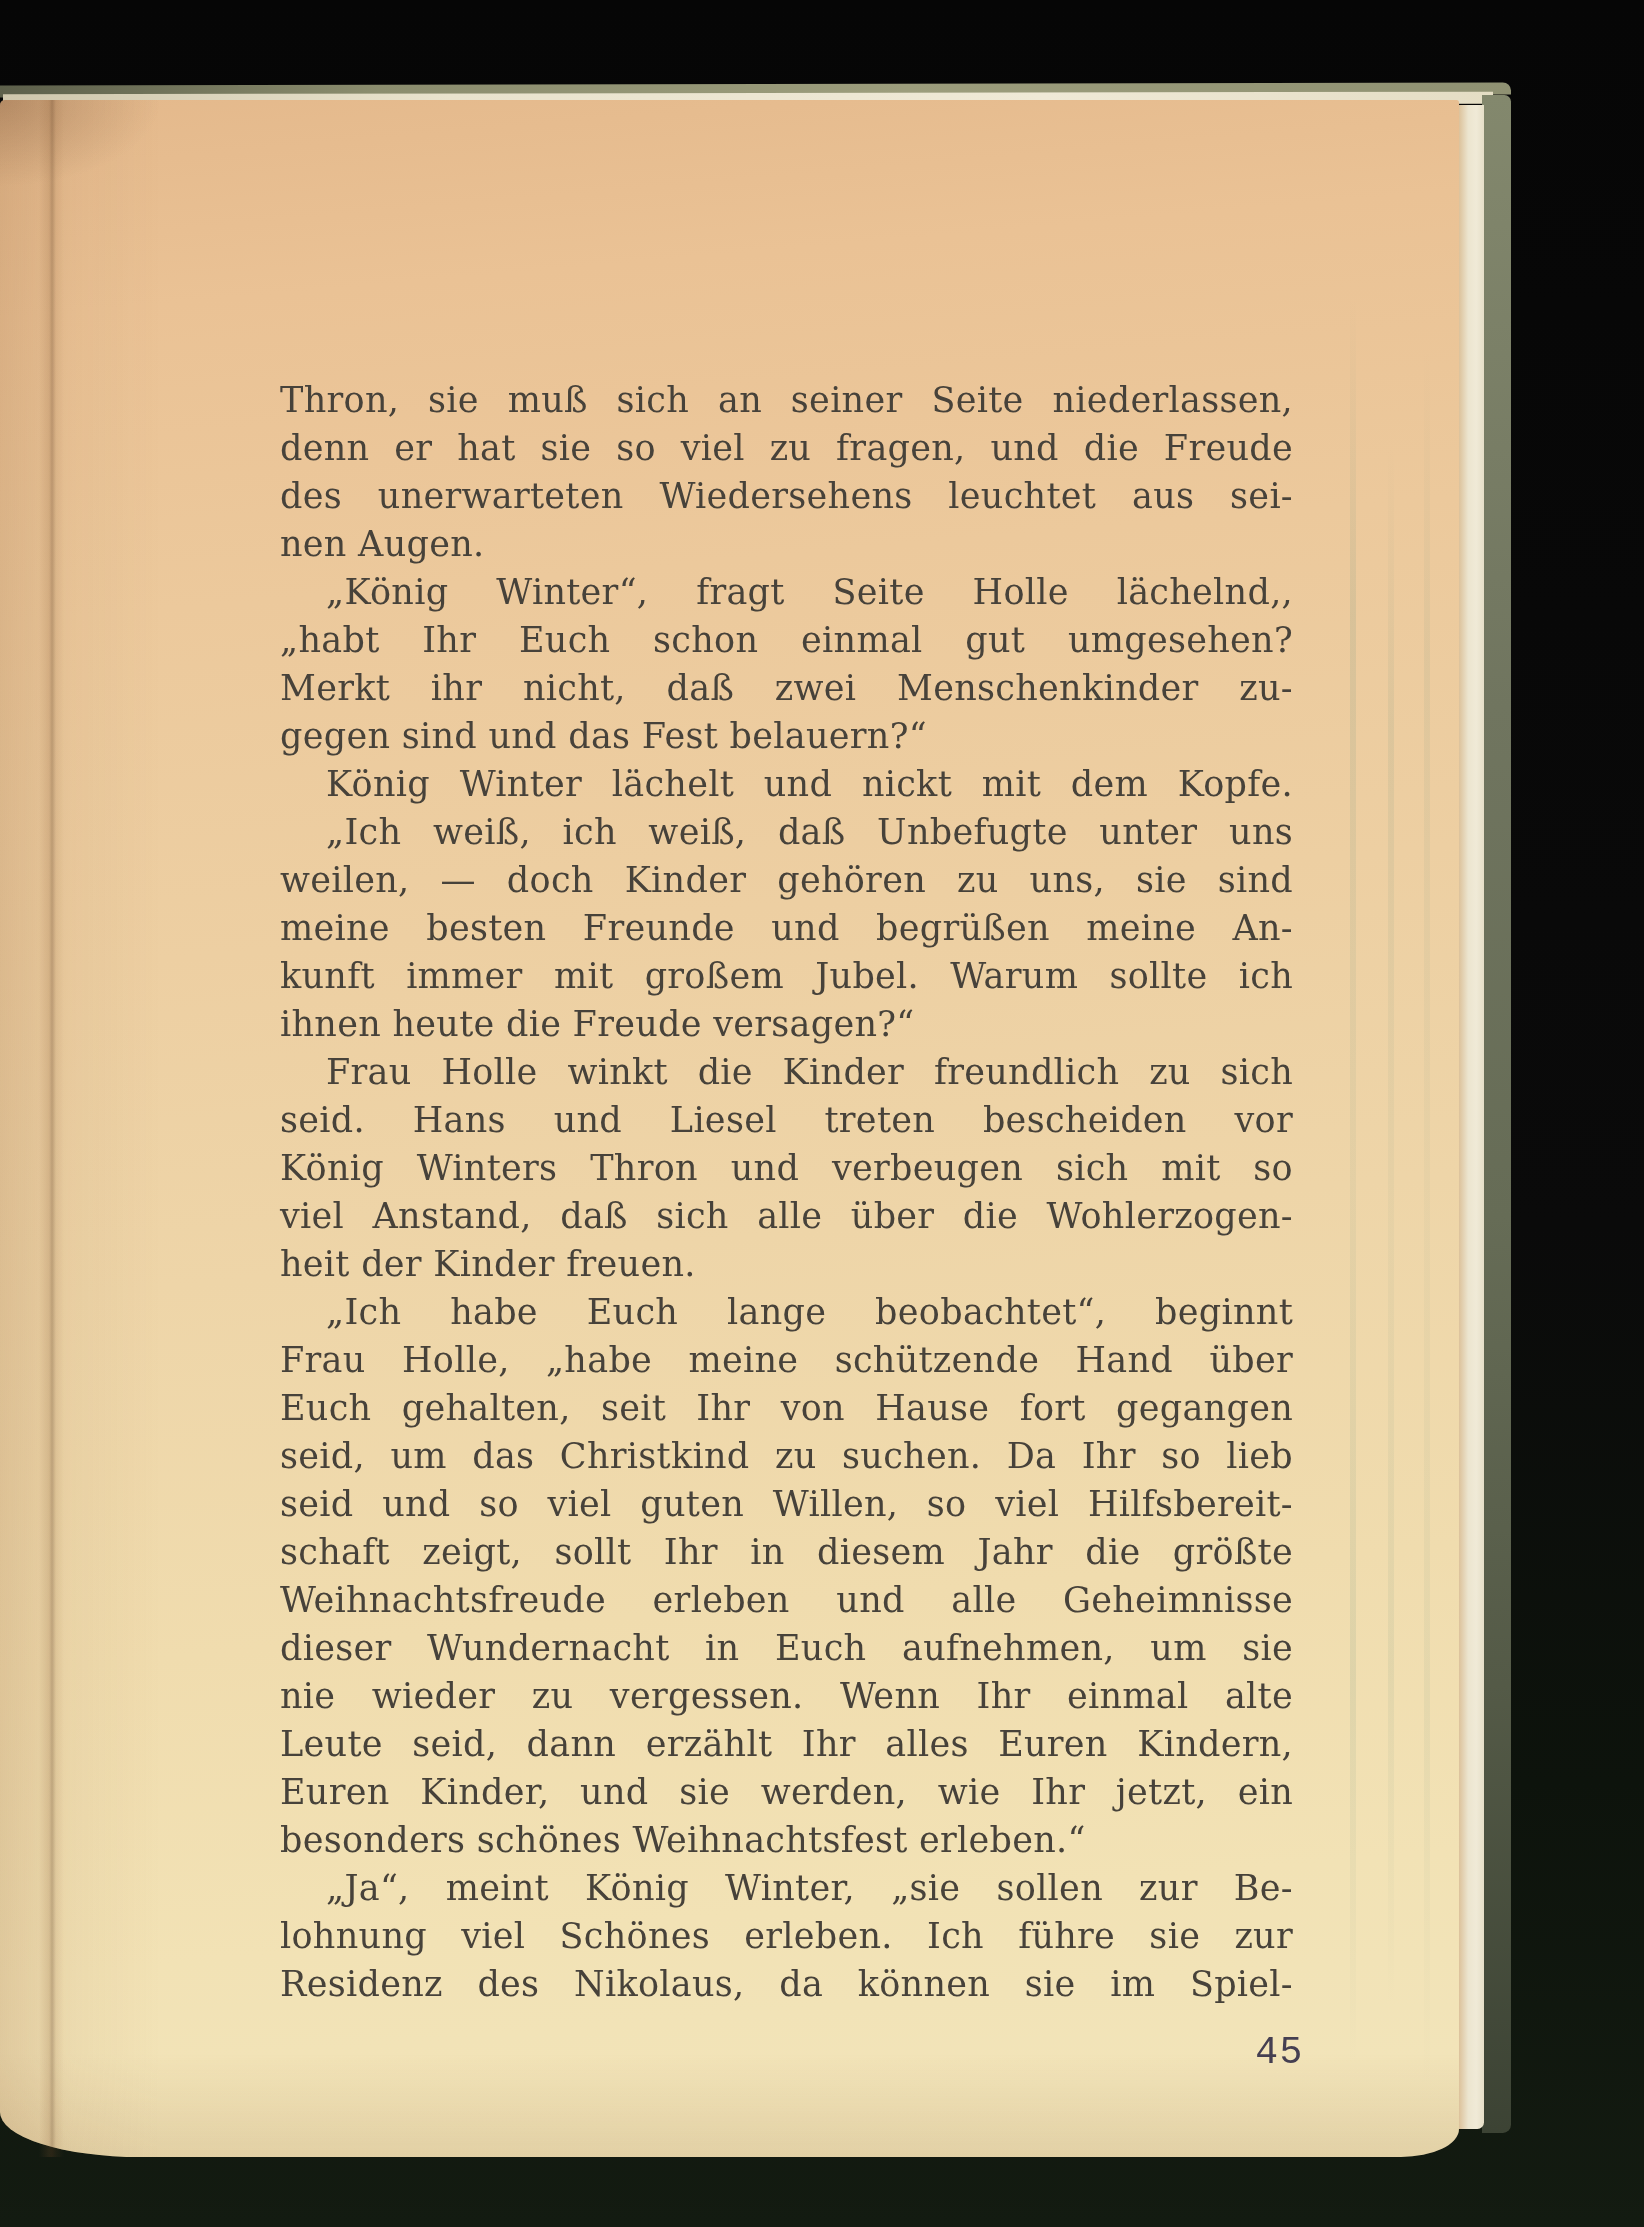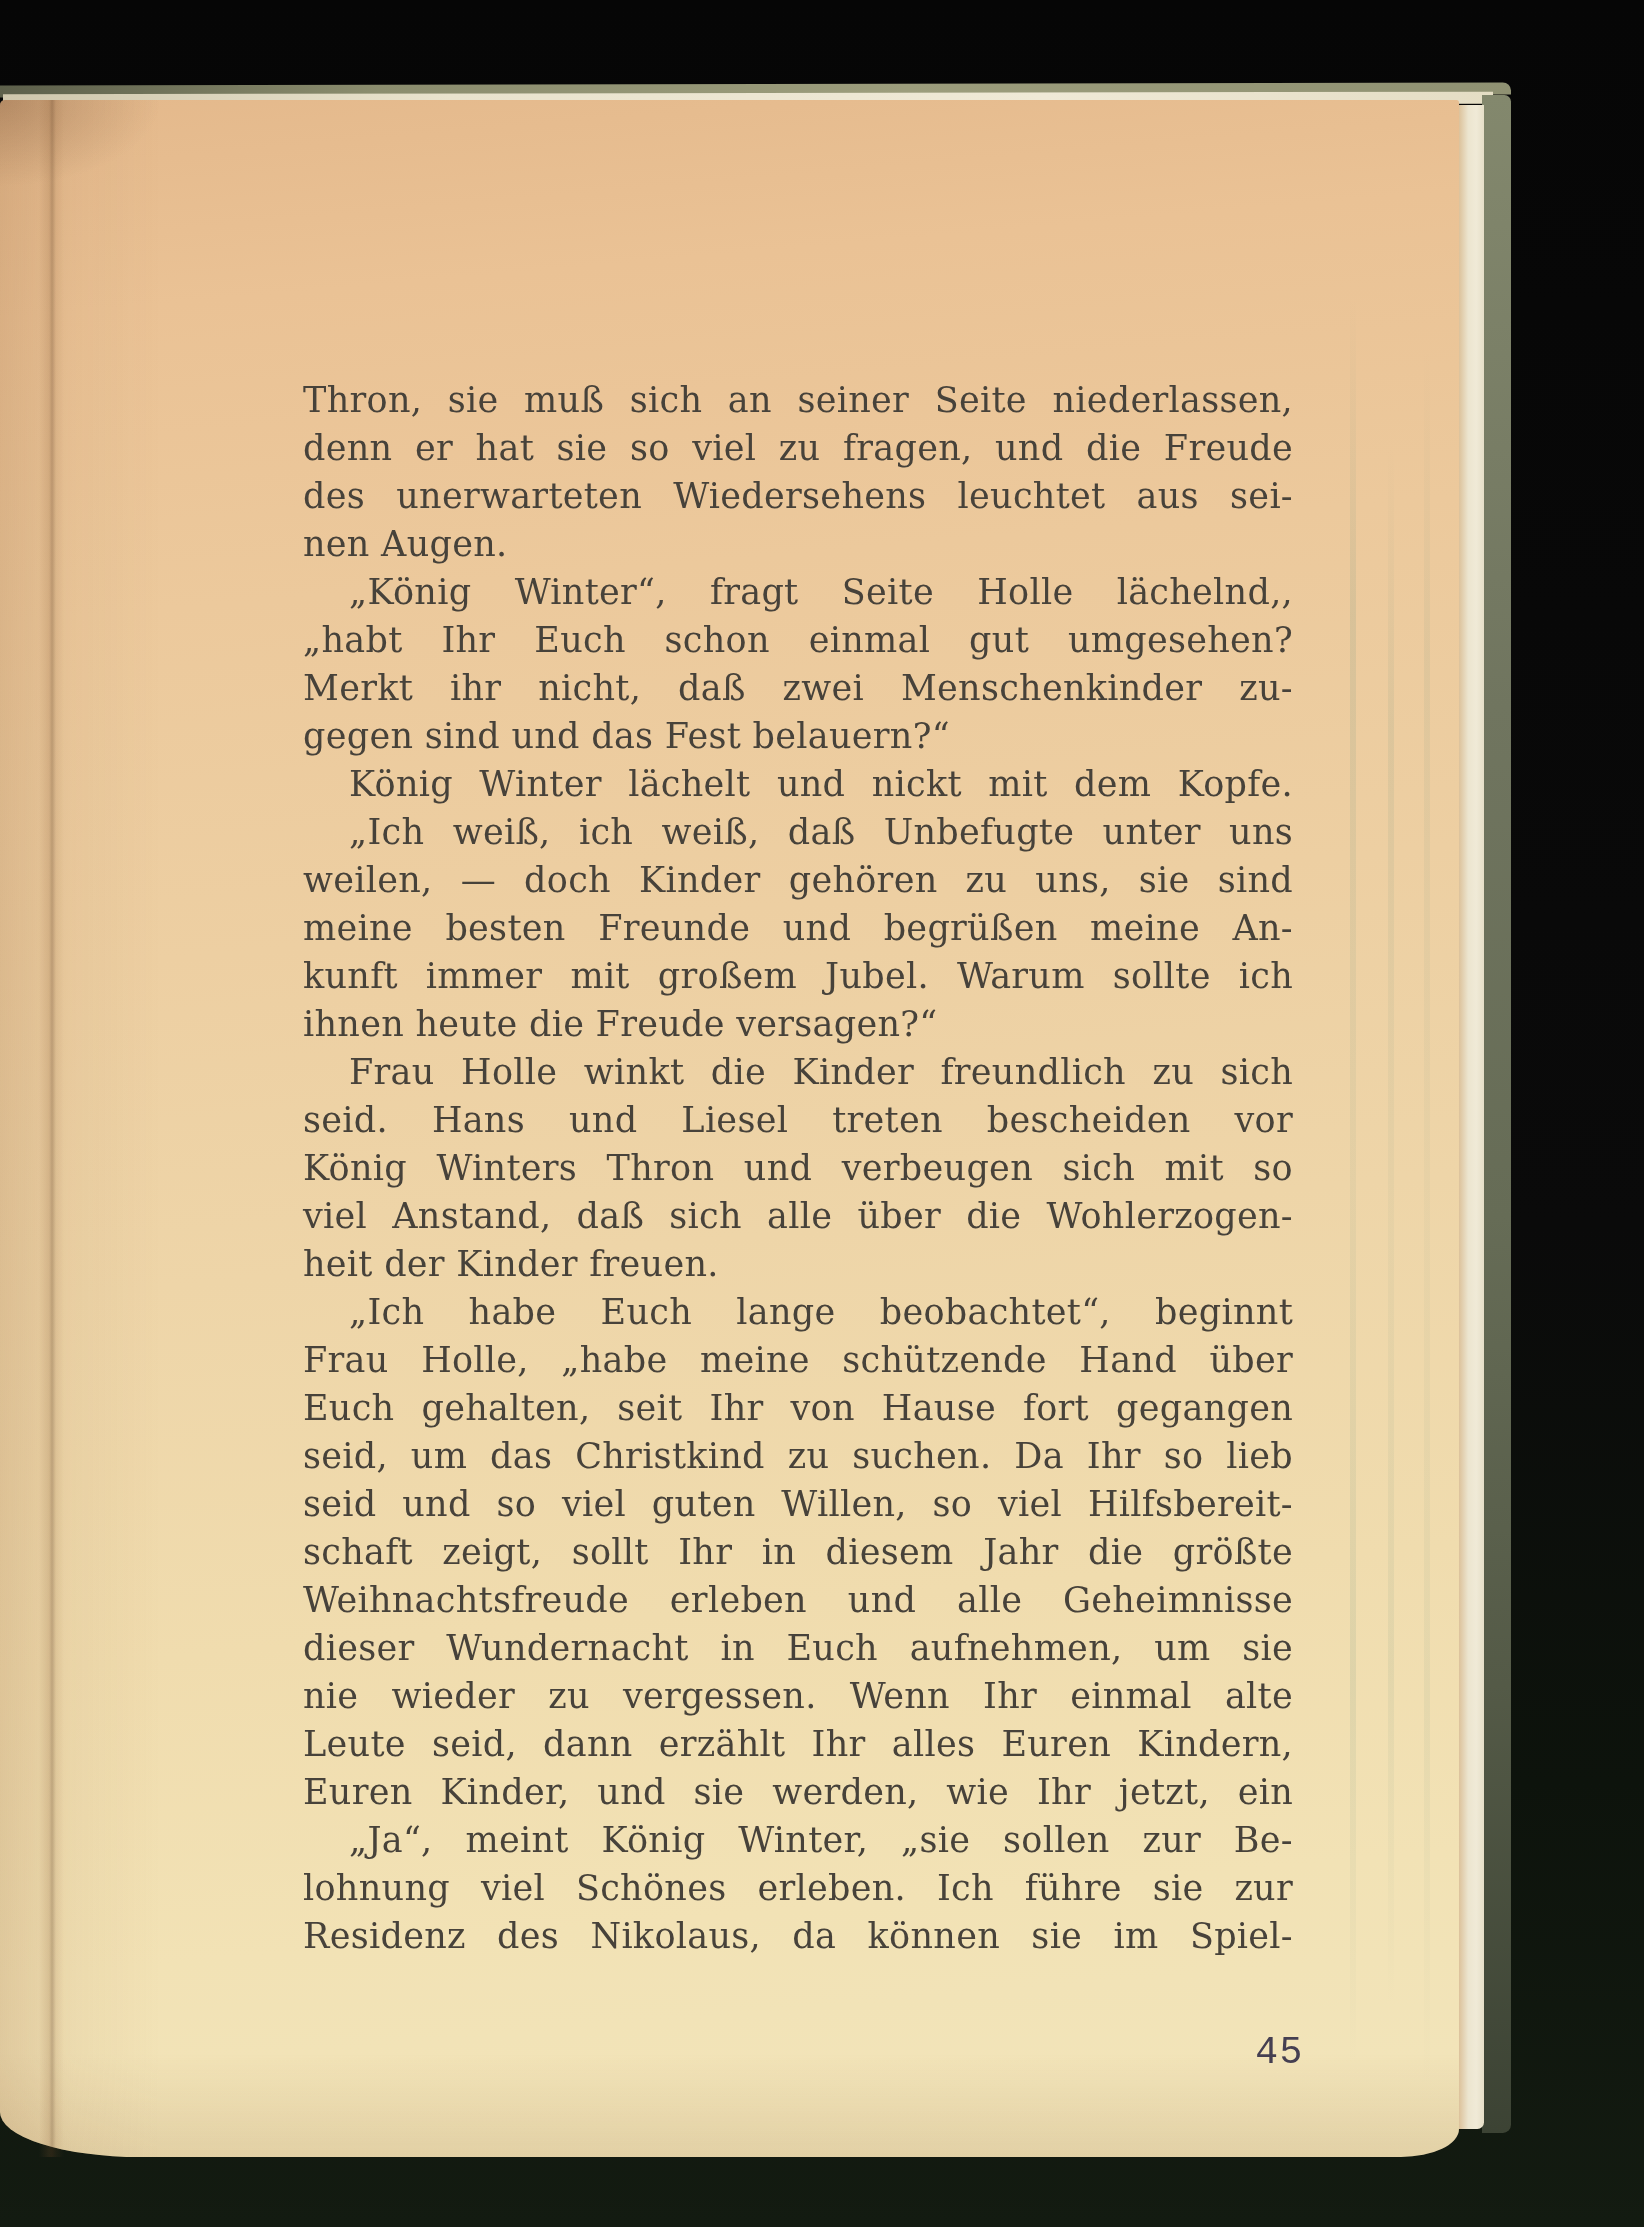--- a/index.html
+++ b/index.html
@@ -80,21 +80,20 @@
   .text-block {
     position: absolute; left: 280px; top: 276px; width: 1013px;
     color: #47423a;
   }
   .text-line {
     font-size: 35px;
     line-height: 48px;
     letter-spacing: 0.3px;
     white-space: normal;
     text-align: justify;
-    margin-left: 23px;
   }
   .text-line.stretch { text-align-last: justify; }
   .text-line.indent  { padding-left: 46px; }
 
   .page-number {
     position: absolute; left: 1168px; top: 1931px; width: 136px;
     font-size: 38px; letter-spacing: 1.6px;
     color: #453f51;
     text-align: right;
     font-family: Liberation Mono, monospace;
@@ -139,20 +138,21 @@
         <div class="text-line stretch">Frau Holle, „habe meine schützende Hand über</div>
         <div class="text-line stretch">Euch gehalten, seit Ihr von Hause fort gegangen</div>
         <div class="text-line stretch">seid, um das Christkind zu suchen. Da Ihr so lieb</div>
         <div class="text-line stretch">seid und so viel guten Willen, so viel Hilfsbereit-</div>
         <div class="text-line stretch">schaft zeigt, sollt Ihr in diesem Jahr die größte</div>
         <div class="text-line stretch">Weihnachtsfreude erleben und alle Geheimnisse</div>
         <div class="text-line stretch">dieser Wundernacht in Euch aufnehmen, um sie</div>
         <div class="text-line stretch">nie wieder zu vergessen. Wenn Ihr einmal alte</div>
         <div class="text-line stretch">Leute seid, dann erzählt Ihr alles Euren Kindern,</div>
         <div class="text-line stretch">Euren Kinder, und sie werden, wie Ihr jetzt, ein</div>
+        <div class="text-line">besonders schönes Weihnachtsfest erleben.“</div>
         <div class="text-line indent stretch">„Ja“, meint König Winter, „sie sollen zur Be-</div>
         <div class="text-line stretch">lohnung viel Schönes erleben. Ich führe sie zur</div>
         <div class="text-line stretch">Residenz des Nikolaus, da können sie im Spiel-</div>
       </div>
 
     <div class="page-number">45</div>
   </div>
 </div>
 
 

